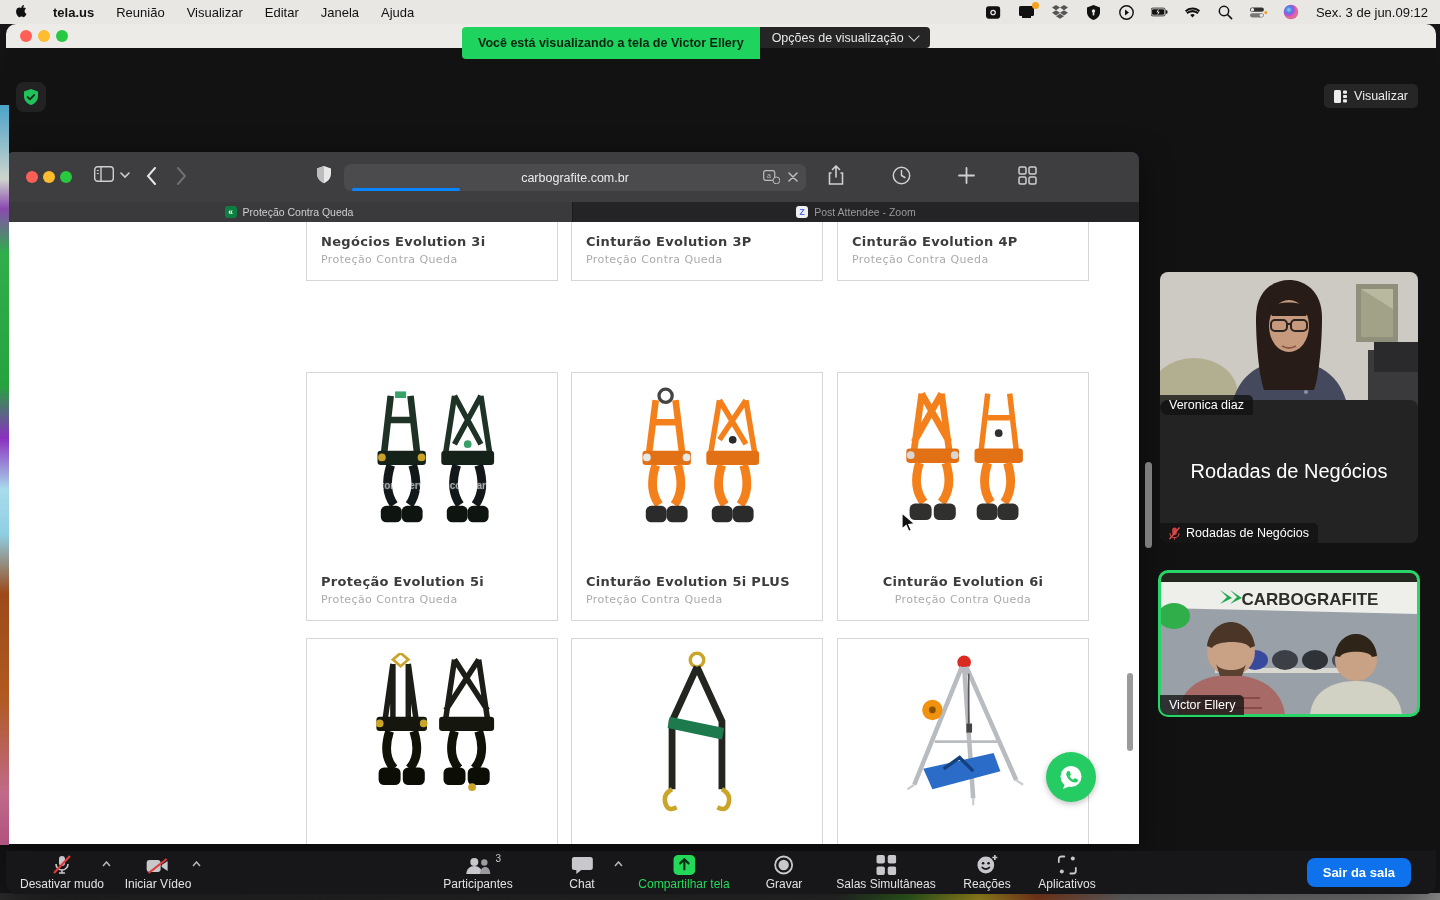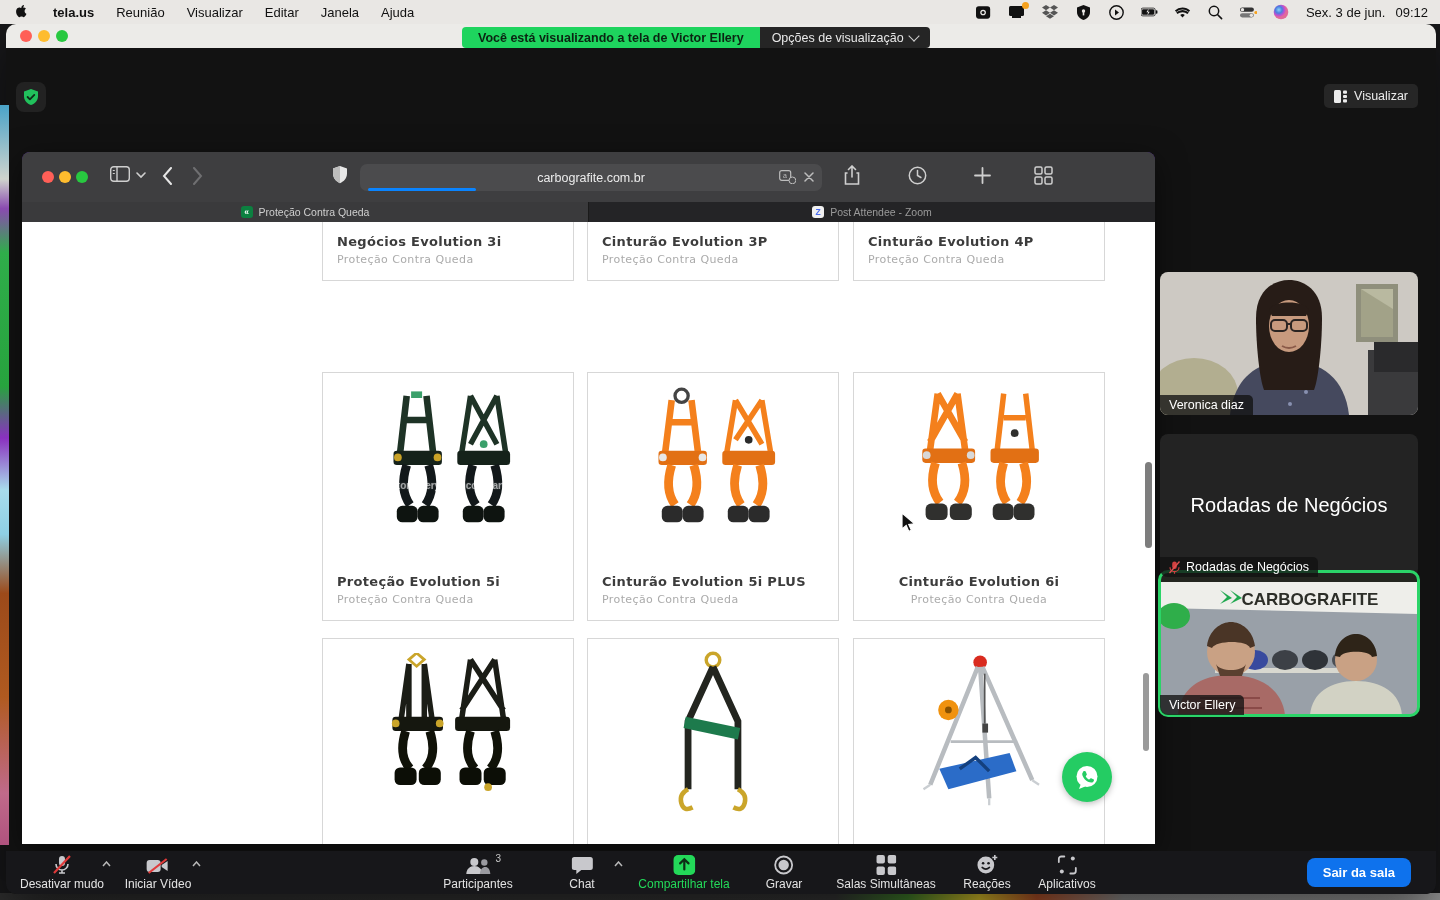--- a/index.html
+++ b/index.html
@@ -7,52 +7,52 @@
          font-family:"Liberation Sans",sans-serif;background:#18181a;}
   .abs{position:absolute;}
 
   
   .menubar{left:0;top:0;width:1440px;height:24px;background:#e9e7e4;display:flex;align-items:center;
            font-size:13px;color:#111;z-index:40;}
   .mb-left{display:flex;align-items:center;gap:22px;padding-left:14px;}
   .mb-app{font-weight:bold;}
   .mb-right{margin-left:auto;display:flex;align-items:center;gap:16px;padding-right:12px;}
   .mb-ico{display:inline-flex;width:17px;height:15px;align-items:center;justify-content:center;position:relative;}
-  .mb-clock{display:flex;gap:10px;font-size:13px;}
+  .mb-clock{display:flex;gap:0;font-size:13px;}
   .odot{position:absolute;right:-3px;top:-3px;width:7px;height:7px;border-radius:50%;background:#f6a21e;}
 
   
   .wall-left{left:0;top:105px;width:9px;height:740px;z-index:30;
     background:linear-gradient(180deg,#4aa3c8 0%,#cfd4cd 10%,#8a4ab0 14%,#2fae4a 20%,#27a33e 38%,#8a30c0 45%,#a8dcec 52%,#8ecfe4 58%,#9c4a1a 66%,#b05a20 80%,#c06a8a 93%,#b0527e 100%);}
   .wall-bottom{left:0;top:893px;width:1440px;height:7px;z-index:1;
     background:linear-gradient(90deg,#2e2e2e 0%,#343434 58%,#3f7d2a 63%,#d8c02a 68%,#b05028 72%,#8a8a8a 78%,#9a9a9a 100%);}
 
   
   .zwin{left:6px;top:24px;width:1430px;height:870px;border-radius:10px;background:#121212;z-index:10;
         box-shadow:0 18px 50px rgba(0,0,0,.55);}
   .ztitle{left:0;top:0;width:100%;height:24px;background:#ecebe8;border-radius:10px 10px 0 0;}
   .tl{width:12px;height:12px;border-radius:50%;top:6px;}
   .tl.r{background:#ff5f57;} .tl.y{background:#febc2e;} .tl.g{background:#28c840;}
 
   .sharebar{left:456px;top:3px;height:21px;display:flex;z-index:12;font-size:12.5px;}
-  .share-msg{background:#1ed45e;color:#0b2412;display:flex;align-items:center;padding:5px 16px;
+  .share-msg{background:#1ed45e;color:#0b2412;display:flex;align-items:center;padding:16px 16px;
              border-radius:4px 0 0 4px;font-weight:bold;}
   .share-opt{background:#252525;color:#e8e8e8;display:flex;align-items:center;gap:6px;padding:0 12px;
              border-radius:0 4px 4px 0;}
   .chev-dn{width:7px;height:7px;border-right:1.5px solid #cfcfcf;border-bottom:1.5px solid #cfcfcf;
            transform:rotate(45deg);margin-top:-3px;}
 
   .zcontent{left:0;top:24px;width:100%;height:827px;background:#121212;}
   .shieldbtn{left:10px;top:34px;width:30px;height:30px;border-radius:8px;background:#222;display:flex;
              align-items:center;justify-content:center;}
   .viewbtn{right:18px;top:36px;height:24px;background:#262626;border-radius:5px;color:#ececec;
            display:flex;align-items:center;gap:7px;padding:0 10px;font-size:12.5px;}
 
   
-  .safari{left:16px;top:104px;width:1133px;height:692px;background:#4c1d95;border-radius:8px 8px 0 0;
+  .safari{left:0;top:104px;width:1133px;height:692px;background:#4c1d95;border-radius:8px 8px 0 0;
           box-shadow:0 8px 30px rgba(0,0,0,.5);overflow:hidden;}
   .stoolbar{left:0;top:0;width:100%;height:50px;background:#3e3e40;display:flex;align-items:center;}
   .stl{width:12px;height:12px;border-radius:50%;top:19px;}
   .sic{color:#cfcfcf;display:inline-flex;align-items:center;justify-content:center;}
   .urlwrap{left:338px;top:12px;width:462px;height:27px;background:#4b4b4d;border-radius:7px;
            display:flex;align-items:center;justify-content:center;color:#ececec;font-size:12.5px;overflow:hidden;}
   .urlprog{position:absolute;left:8px;bottom:0;width:108px;height:3px;background:#0a84ff;border-radius:2px;}
   .urlright{position:absolute;right:8px;top:6px;display:flex;gap:8px;align-items:center;color:#bdbdbd;}
   .stabs{left:0;top:50px;width:100%;height:20px;background:#242426;display:flex;font-size:10.5px;}
   .stab{flex:1;display:flex;align-items:center;justify-content:center;gap:6px;color:#cfcfcf;}
@@ -585,21 +585,21 @@
           <ellipse cx="129" cy="54" rx="20" ry="26" fill="#c79a7e"></ellipse>
           <path d="M109 38c4-10 36-10 40 0l-3 6h-34z" fill="#271c17"></path>
           <rect x="111" y="48" width="16" height="11" rx="4" fill="none" stroke="#2a2422" stroke-width="2"></rect>
           <rect x="131" y="48" width="16" height="11" rx="4" fill="none" stroke="#2a2422" stroke-width="2"></rect>
           <line x1="127" y1="52" x2="131" y2="52" stroke="#2a2422" stroke-width="2"></line>
           <path d="M122 74q7 4 14 0" stroke="#8a5a48" stroke-width="2" fill="none"></path>
         </svg>
         <div class="namepill">Veronica diaz</div>
       </div>
 
-      <div class="abs tile" style="top:386px;">
+      <div class="abs tile" style="top:352px;">
         <div class="tile-center-text">Rodadas de Negócios</div>
         <div class="namepill">
           <svg width="11" height="13" viewBox="0 0 11 13">
             <rect x="3.2" y="0.5" width="4.6" height="7.5" rx="2.3" fill="#d04040"></rect>
             <path d="M1 6.2a4.5 4.5 0 009 0M5.5 10.7v2" fill="none" stroke="#d04040" stroke-width="1.2"></path>
             <line x1="0.5" y1="12" x2="10.5" y2="0.5" stroke="#e05050" stroke-width="1.4"></line>
           </svg>
           <span>Rodadas de Negócios</span>
         </div>
       </div>

